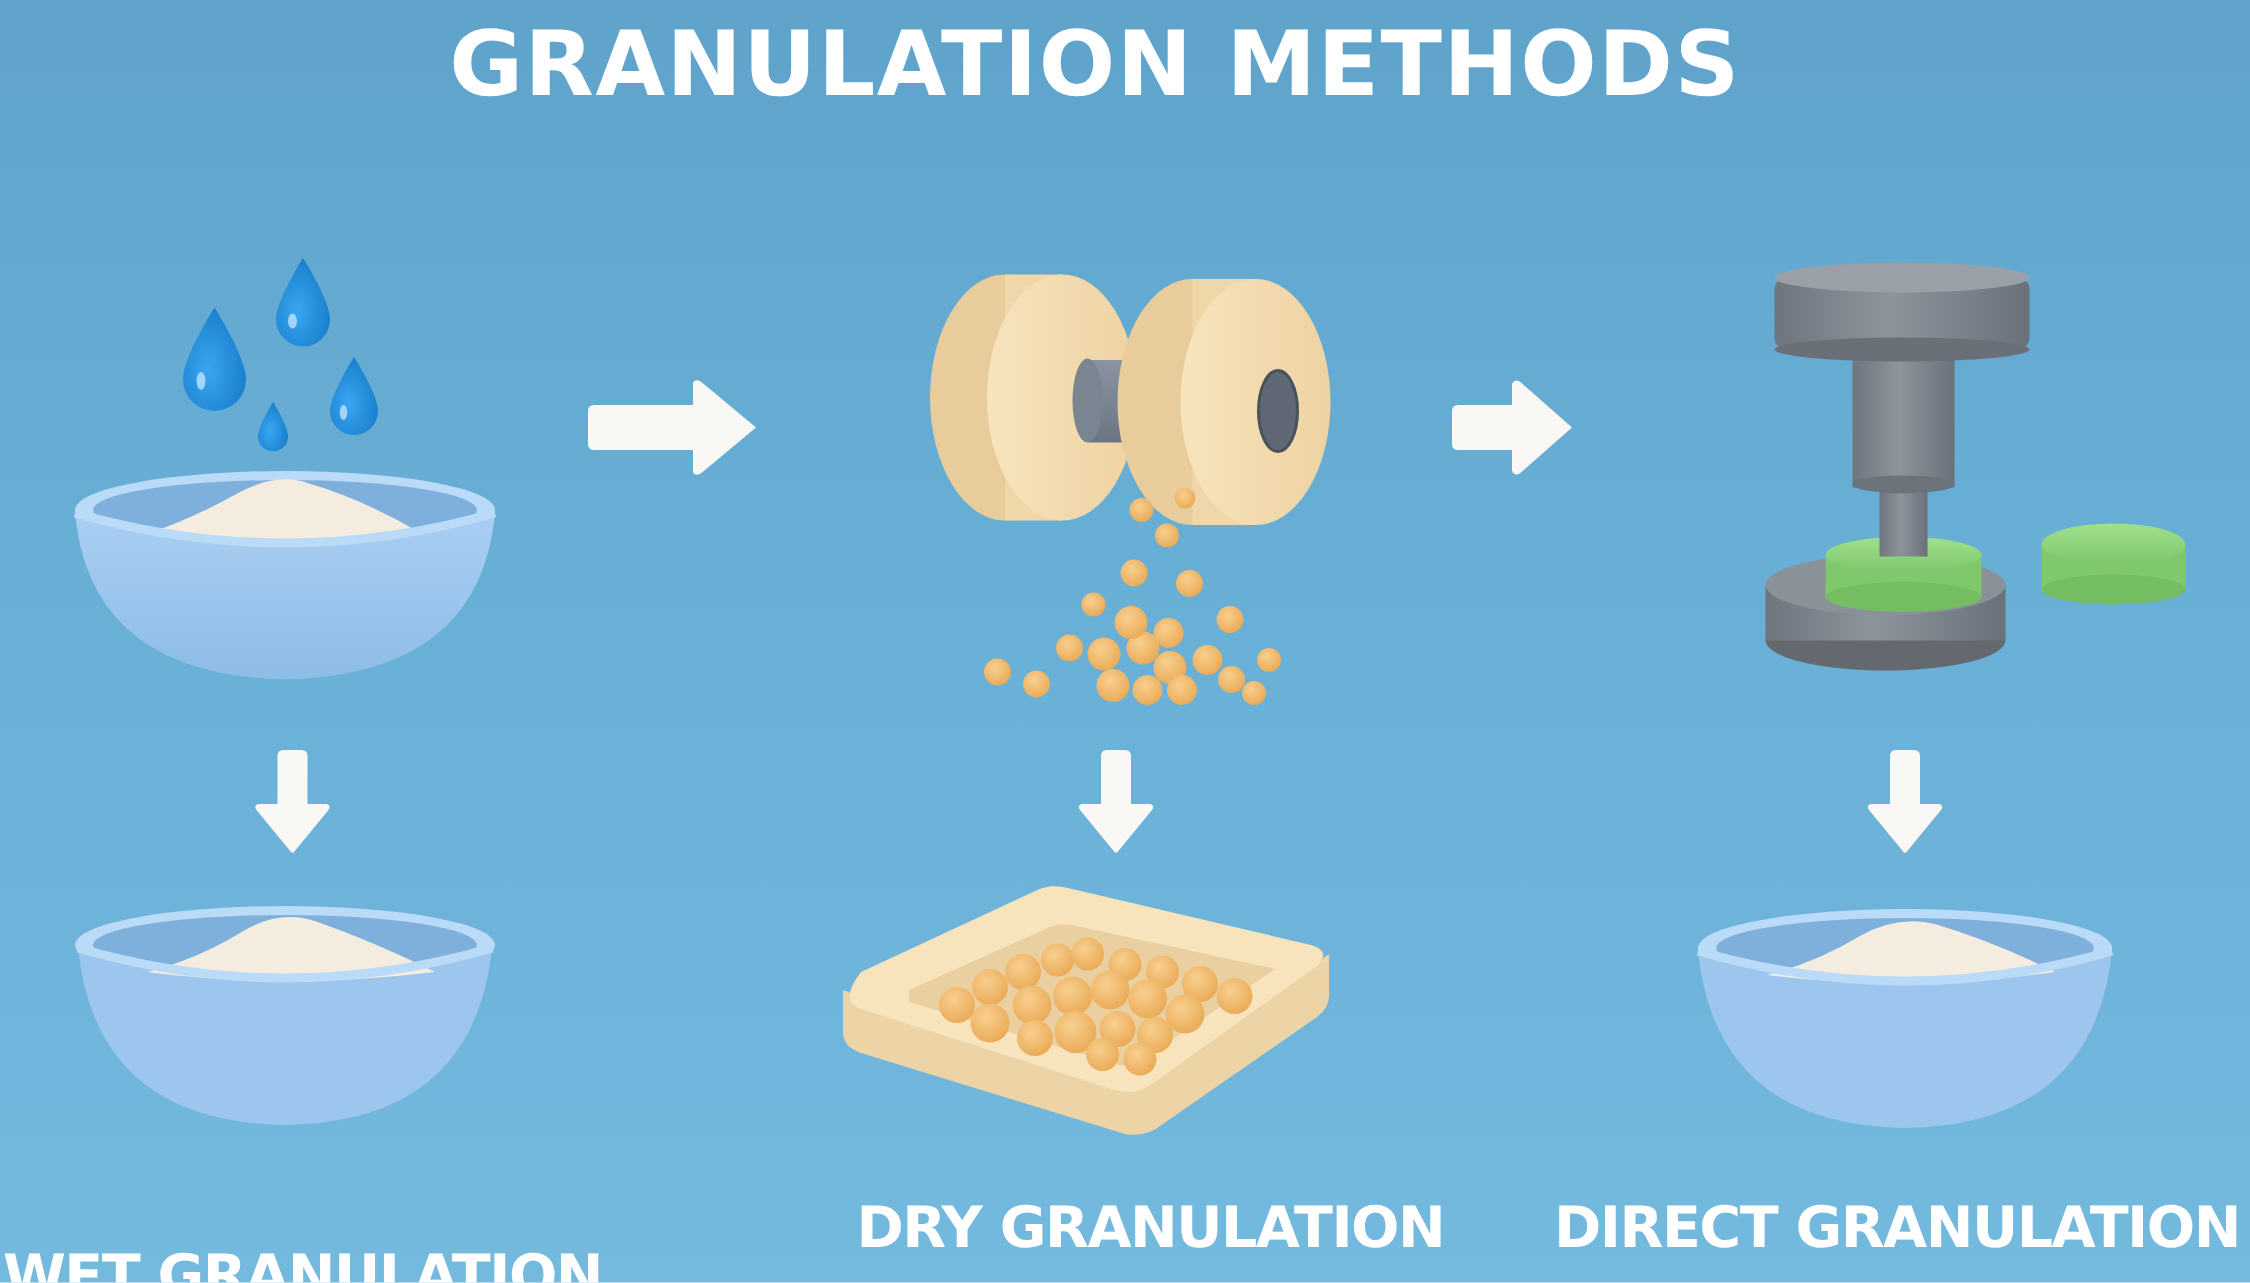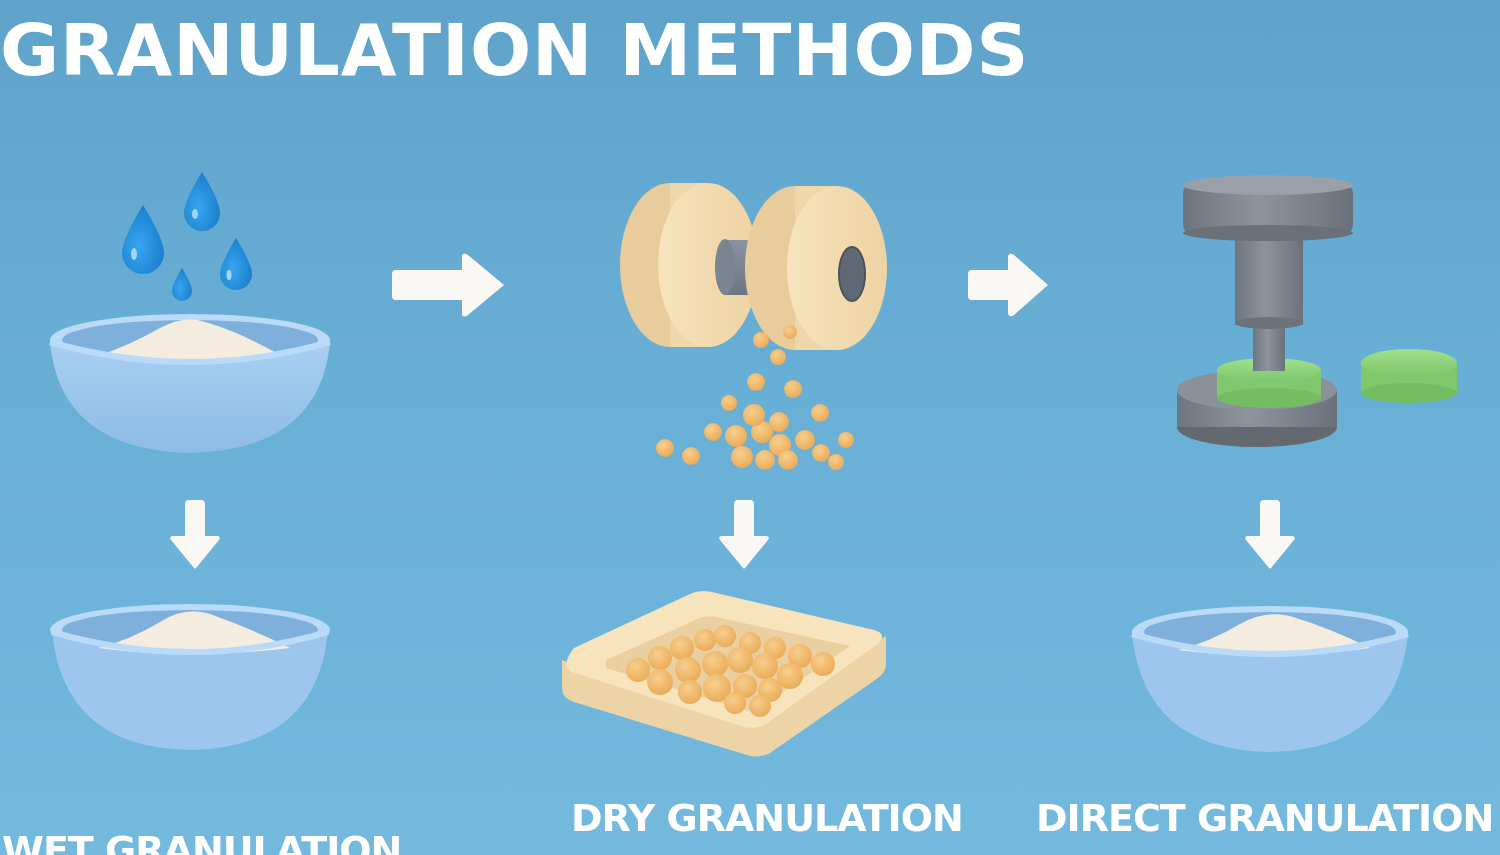--- a/index.html
+++ b/index.html
@@ -2,22 +2,22 @@
 <html><head>
   <meta charset="utf-8">
   <style>
     html, body { margin: 0; padding: 0; }
     body {
       width: 1500px; height: 855px; overflow: hidden; position: relative;
       background: linear-gradient(180deg, #5fa3cb 0%, #68afd6 45%, #74b9de 100%);
       font-family: "DejaVu Sans", "Liberation Sans", sans-serif;
     }
     .title {
-      position: absolute; left: 0; top: 8px; width: 1460px; 
-      color: #ffffff; font-weight: bold; font-size: 72px; letter-spacing: 1px;
+      position: absolute; left: 0; top: 8px; width: 1460px; text-align: center;
+      color: #ffffff; font-weight: bold; font-size: 60px; letter-spacing: 1px;
       font-family: "DejaVu Sans", sans-serif;
     }
     .label {
       position: absolute; top: 796px; color: #ffffff; font-weight: bold;
       font-size: 38px; white-space: nowrap; letter-spacing: -1px;
       font-family: "DejaVu Sans", sans-serif;
     }
     .art { position: absolute; }
     svg { display: block; }
   </style>

